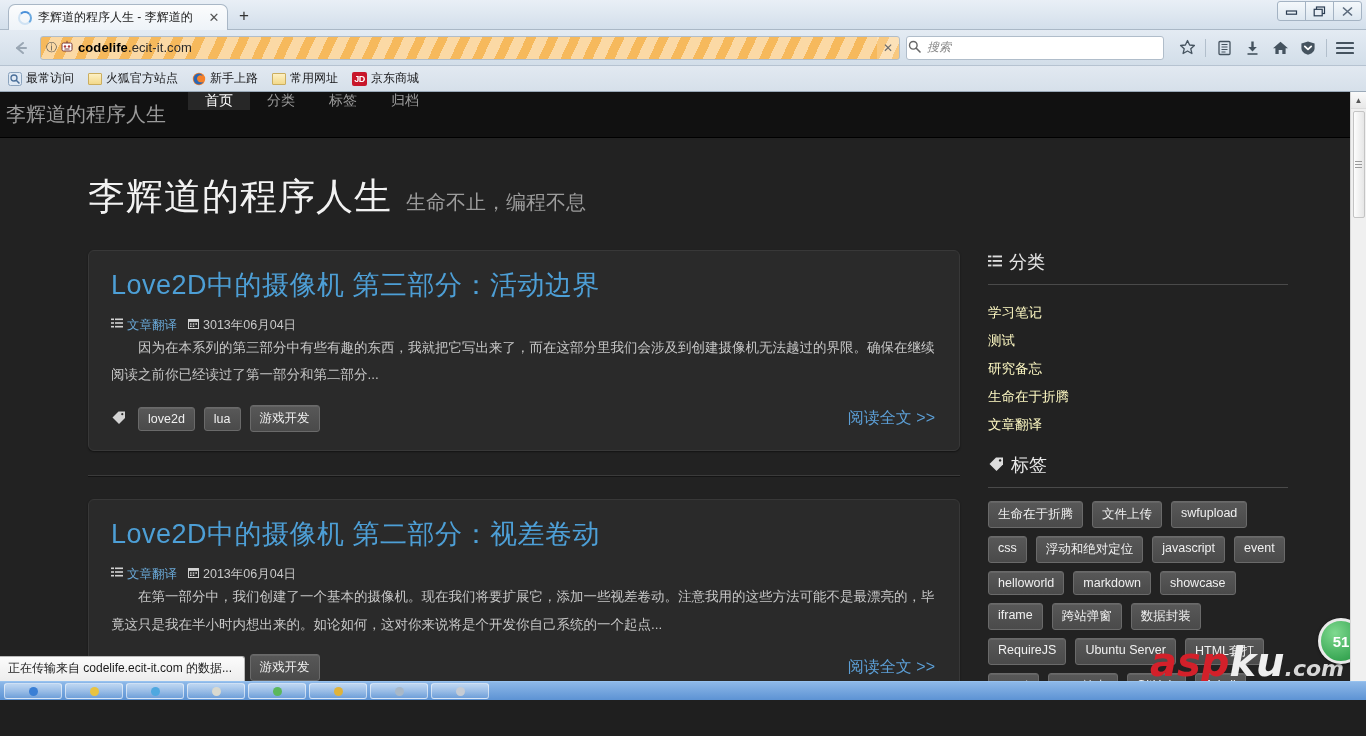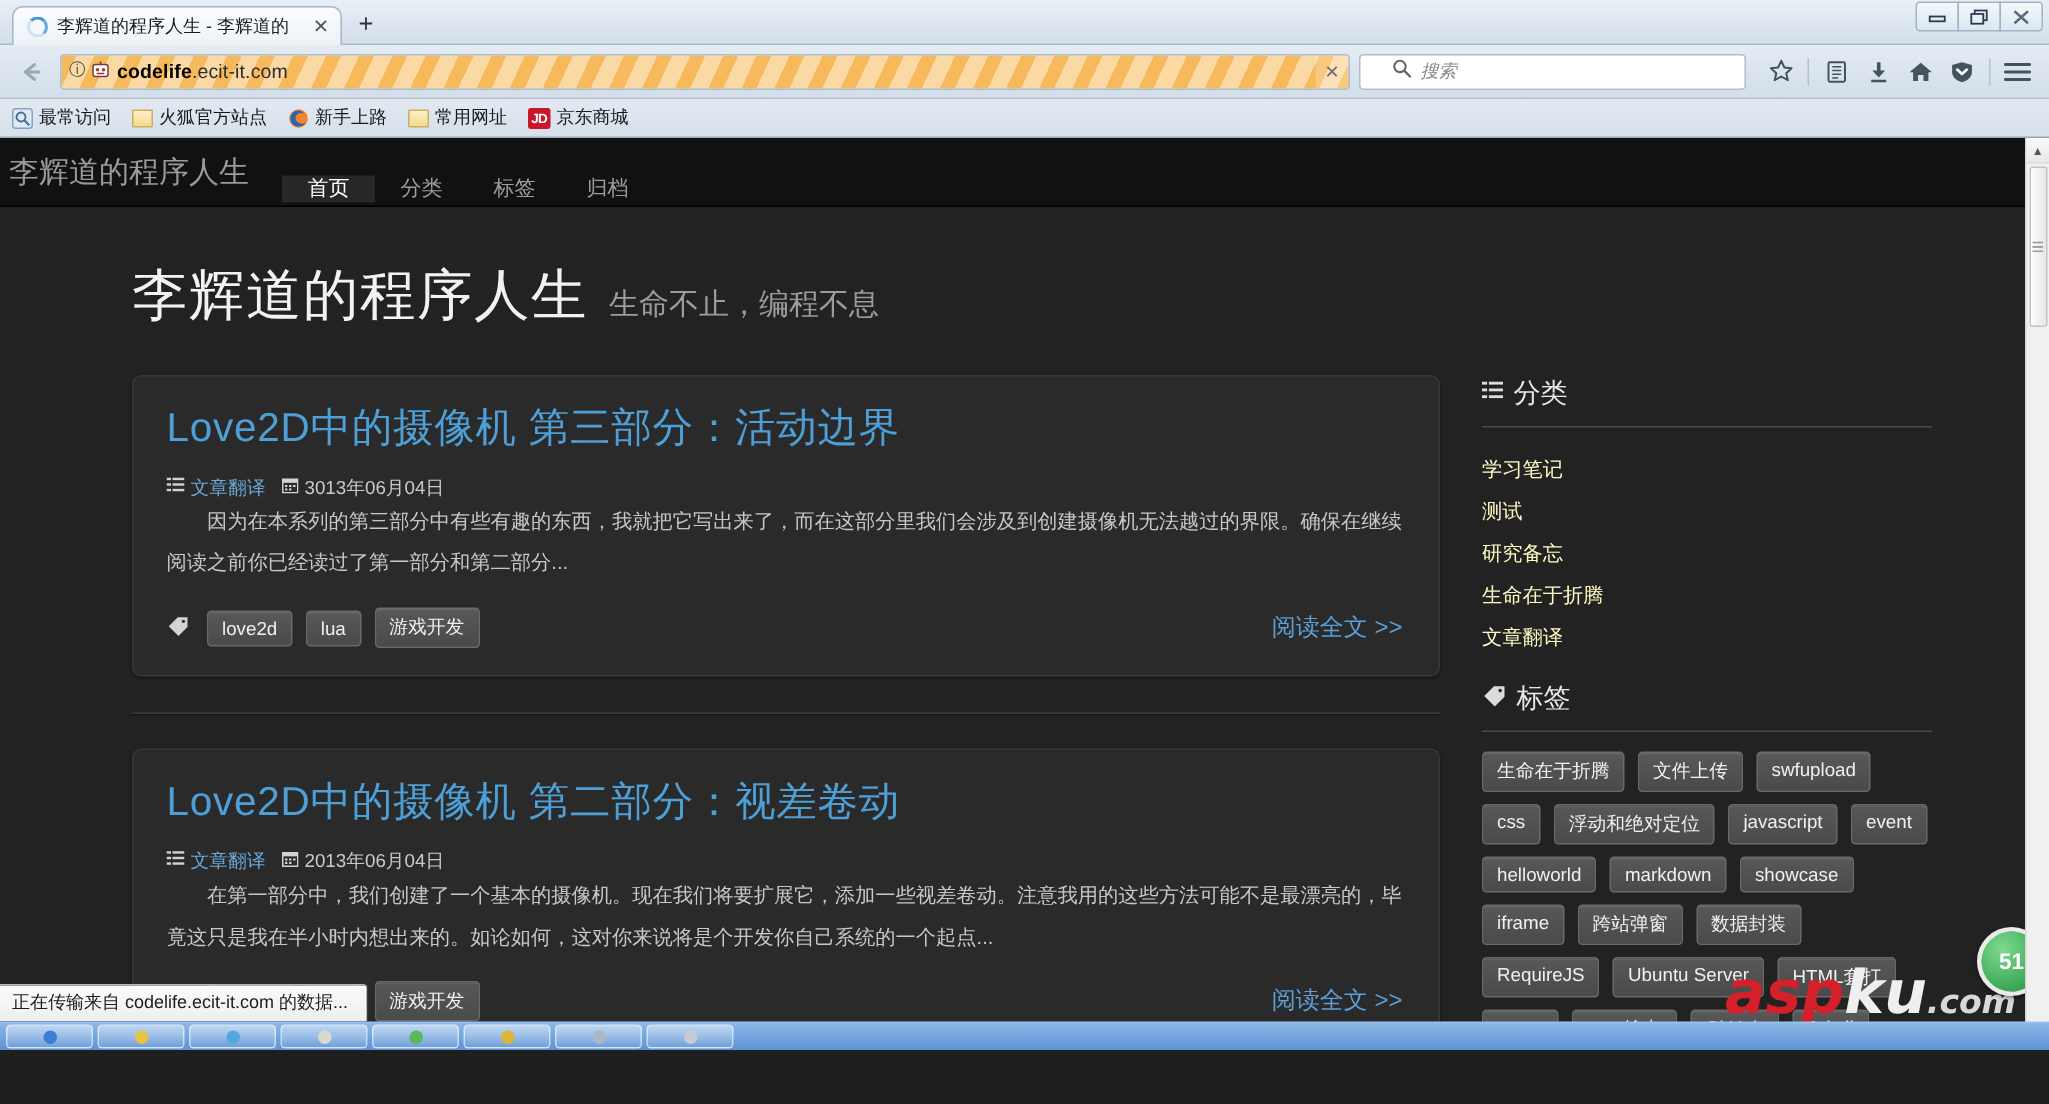--- a/index.html
+++ b/index.html
@@ -107,21 +107,21 @@
   .urltext b { color: #000; font-weight: 700; }
   .stopbtn {
     width: 22px; height: 100%;
     display: flex; align-items: center; justify-content: center;
     font-size: 12px; color: #6d6d6d; cursor: pointer;
     background: rgba(255,255,255,.22);
   }
   .searchbar {
     width: 258px; height: 24px;
     background: #fff; border: 1px solid #b0bdca; border-radius: 3px;
-    display: flex; align-items: center; gap: 6px; padding: 0 21px;
+    display: flex; align-items: center; gap: 6px; padding: 0 1px;
   }
   .searchbar .ph { font-size: 12px; color: #8a8a8a; font-style: italic; }
   .toolicons { display: flex; align-items: center; gap: 2px; padding-left: 4px; }
   .ticon {
     width: 26px; height: 26px; cursor: pointer;
     display: flex; align-items: center; justify-content: center;
     color: #45535f;
   }
   .tsep { width: 1px; height: 18px; background: #b2bfcc; margin: 0 3px; }
 
@@ -160,21 +160,21 @@
   
   .site-nav {
     height: 46px; background: #111; display: flex; align-items: stretch;
     border-bottom: 1px solid #000;
   }
   .brand {
     display: flex; align-items: center;
     padding: 0 22px 0 6px;
     font-size: 20px; color: #9a9a9a; white-space: nowrap;
   }
-  .navlinks { display: flex; align-items: center; margin-top: 22px; }
+  .navlinks { display: flex; align-items: flex-start; }
   .navlink {
     display: flex; align-items: center; padding: 0 17px;
     font-size: 14px; color: #9d9d9d; cursor: pointer;
   }
   .navlink.active { background: #272727; color: #fff; }
 
   
   .site-header {
     padding: 34px 0 28px 88px;
     display: flex; align-items: baseline; gap: 14px;

